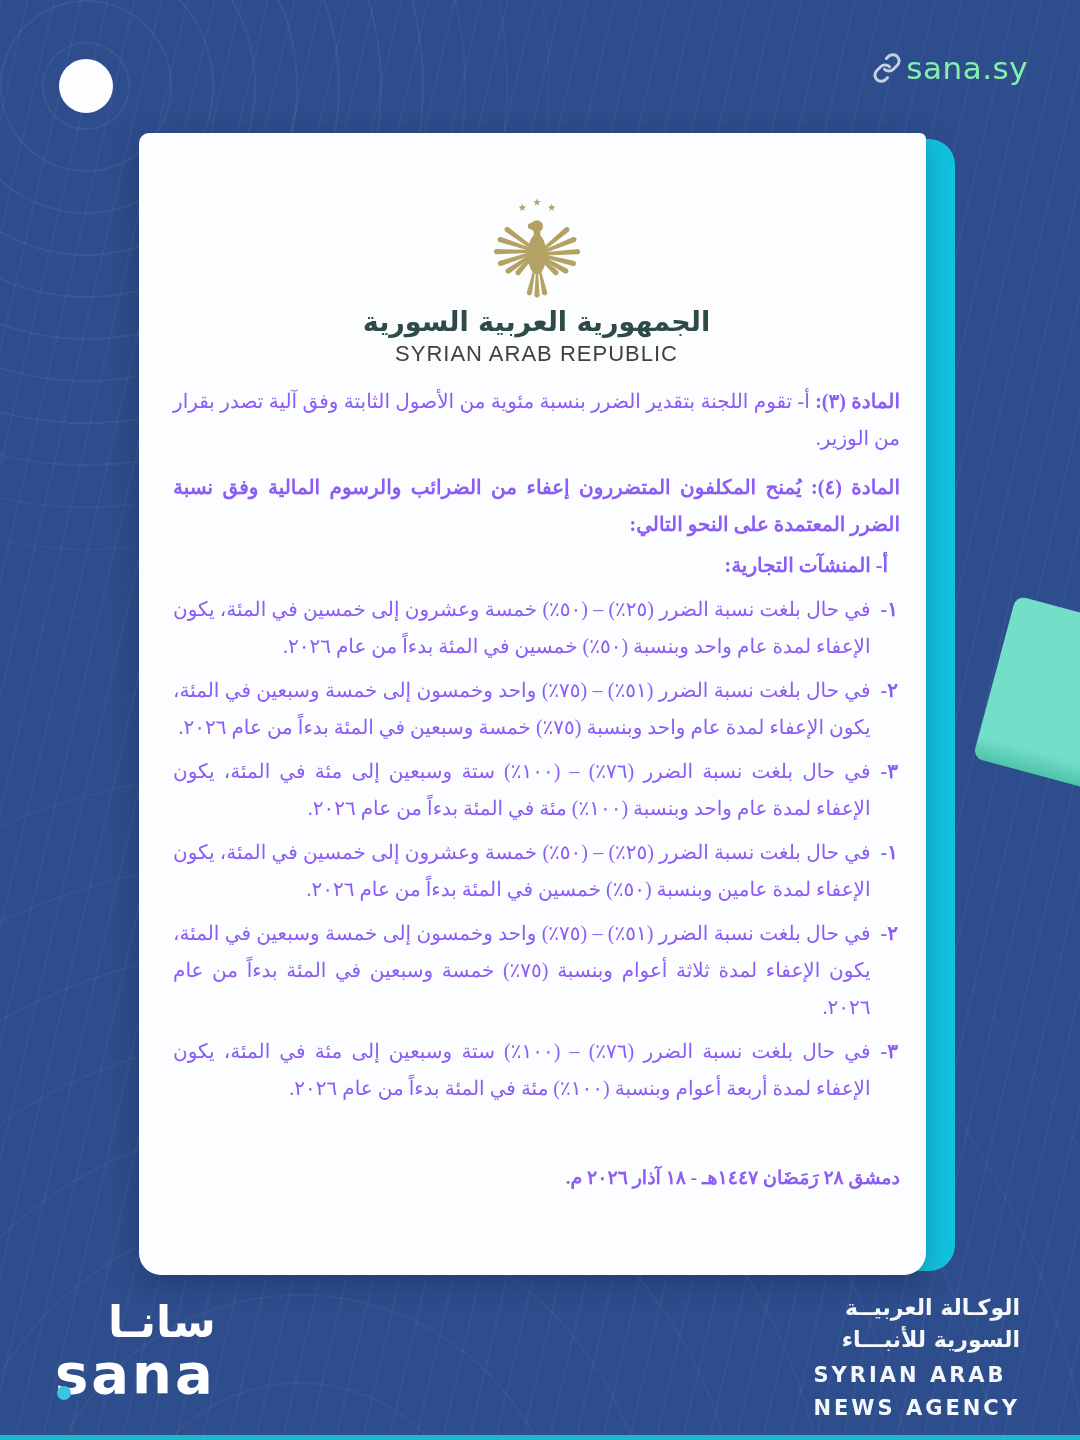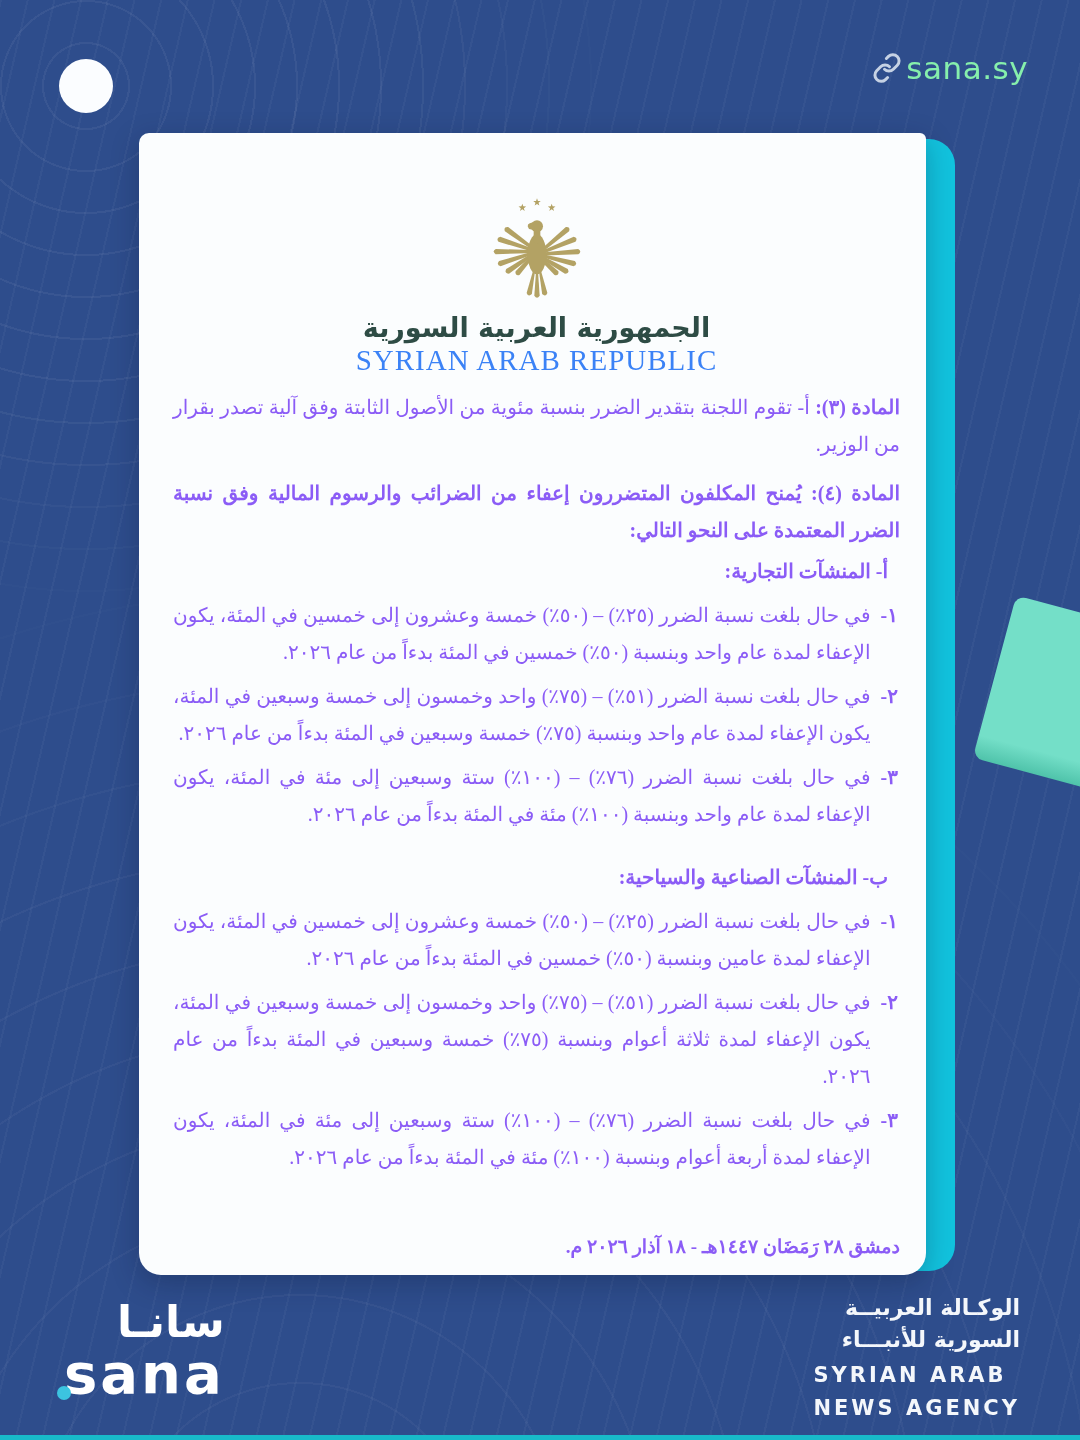--- a/index.html
+++ b/index.html
@@ -51,45 +51,45 @@
   .page{
     position:absolute;left:139px;top:133px;width:787px;height:1142px;z-index:3;
     background:#fbfdfe;border-radius:10px 6px 22px 22px;
     box-shadow:0 8px 28px rgba(10,20,50,0.28);
     box-sizing:border-box;padding:64px 26px 0 34px;
     direction:rtl;
   }
   .emblem{text-align:center;direction:rtl;margin-bottom:14px;}
   .emblem svg{display:block;margin:0 auto;}
   .emblem-ar{
-    color:#2e4c45;font-size:27px;font-weight:bold;margin-top:10px;line-height:34px;
+    color:#2e4c45;font-size:27px;font-weight:bold;margin-top:4px;line-height:34px;
   }
   .emblem-en{
-    color:#3b82f6;font-family:Liberation Serif, serif;font-size:29px;letter-spacing:1px;line-height:30px;
+    color:#404040;font-family:Liberation Sans, sans-serif;font-size:22px;letter-spacing:1px;line-height:30px;
   }
   .doc-body{
     color:#8b5cf6;font-size:20px;line-height:37px;text-align:justify;font-family:Liberation Serif, serif;
   }
   .doc-body p{margin:0;}
   .lead-bold{font-weight:bold;}
   .art4{font-weight:bold;margin-top:12px !important;}
   .sec-head{font-weight:bold;margin-top:4px !important;padding-right:12px;}
   .item{display:flex;gap:10px;margin-top:7px;}
   .item .marker{font-weight:bold;flex:0 0 auto;padding-right:2px;}
   .item .itext{flex:1 1 auto;text-align:justify;}
   .sec-b-gap{margin-top:26px !important;}
   .date-line{
     font-weight:bold;text-align:right;margin-top:52px !important;font-size:19px;
   }
   
   .sana-logo{
     position:absolute;left:55px;top:1282px;z-index:5;color:#ffffff;line-height:1;
   }
   .sana-logo .ar{font-size:44px;font-weight:bold;letter-spacing:2px;direction:rtl;margin-top:18px;}
-  .sana-logo .latin{font-size:56px;font-weight:bold;letter-spacing:3px;margin-top:2px;margin-left:9px;}
+  .sana-logo .latin{font-size:56px;font-weight:bold;letter-spacing:3px;margin-top:2px;}
   .sana-logo .dot{
     position:absolute;left:2px;top:104px;width:14px;height:14px;border-radius:50%;background:#3cc4e0;
   }
   .agency-block{
     position:absolute;right:60px;top:1292px;z-index:5;color:#f4f7fb;text-align:right;
   }
   .agency-block .ar{font-size:22px;font-weight:bold;line-height:32px;direction:rtl;}
   .agency-block .en{font-size:21px;font-weight:bold;letter-spacing:3px;line-height:27px;text-align:left;margin-top:6px;}
 </style>
 </head>
@@ -176,21 +176,20 @@
     </div>
     <div class="item">
       <span class="marker">٢-</span>
       <span class="itext">في حال بلغت نسبة الضرر (٥١٪) – (٧٥٪) واحد وخمسون إلى خمسة وسبعين في المئة، يكون الإعفاء لمدة عام واحد وبنسبة (٧٥٪) خمسة وسبعين في المئة بدءاً من عام ٢٠٢٦.</span>
     </div>
     <div class="item">
       <span class="marker">٣-</span>
       <span class="itext">في حال بلغت نسبة الضرر (٧٦٪) – (١٠٠٪) ستة وسبعين إلى مئة في المئة، يكون الإعفاء لمدة عام واحد وبنسبة (١٠٠٪) مئة في المئة بدءاً من عام ٢٠٢٦.</span>
     </div>
 
-    <p class="sec-head sec-b-gap">ب-   المنشآت الصناعية والسياحية:</p>
 
     <div class="item">
       <span class="marker">١-</span>
       <span class="itext">في حال بلغت نسبة الضرر (٢٥٪) – (٥٠٪) خمسة وعشرون إلى خمسين في المئة، يكون الإعفاء لمدة عامين وبنسبة (٥٠٪) خمسين في المئة بدءاً من عام ٢٠٢٦.</span>
     </div>
     <div class="item">
       <span class="marker">٢-</span>
       <span class="itext">في حال بلغت نسبة الضرر (٥١٪) – (٧٥٪) واحد وخمسون إلى خمسة وسبعين في المئة، يكون الإعفاء لمدة ثلاثة أعوام وبنسبة (٧٥٪) خمسة وسبعين في المئة بدءاً من عام ٢٠٢٦.</span>
     </div>
     <div class="item">

